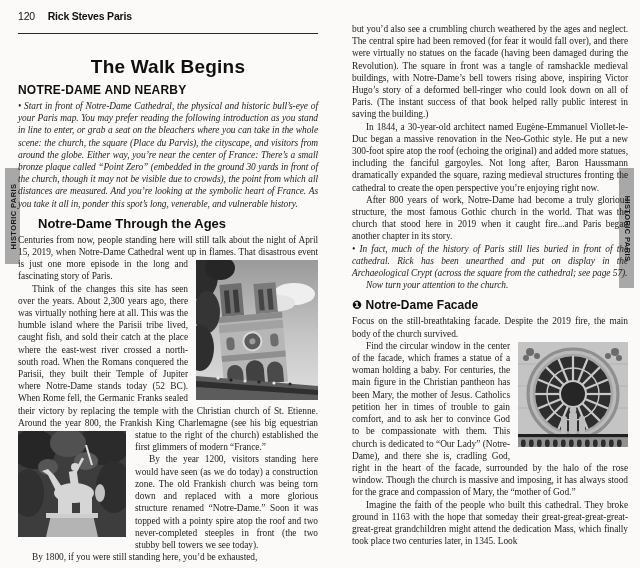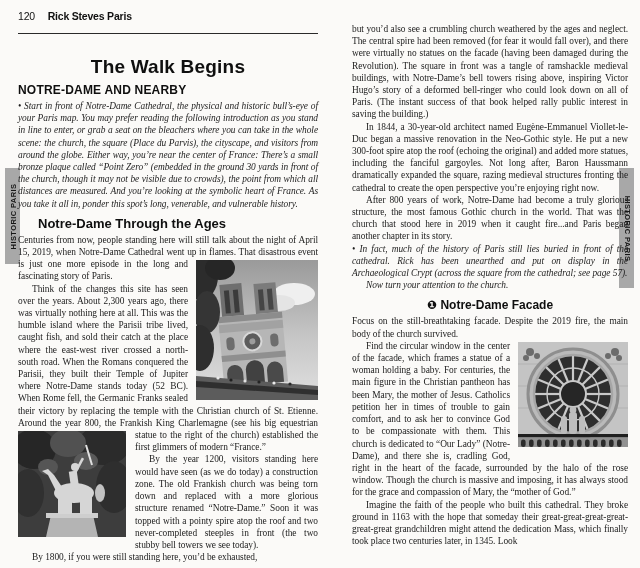--- a/index.html
+++ b/index.html
@@ -39,21 +39,20 @@
   .sub-heading{
     font-family:"Liberation Sans","DejaVu Sans",sans-serif;
     font-size:13px;font-weight:bold;color:#0f0f0f;
     margin:6px 0 3px 0;
     padding-left:20px;
   }
   .facade-heading{
     font-family:"Liberation Sans","DejaVu Sans",sans-serif;
     font-size:12px;font-weight:bold;color:#0f0f0f;
     margin:7px 0 3px 0;
-    text-align:center;
   }
 
   .body-p{
     font-size:9.4px;line-height:12.2px;letter-spacing:-0.05px;
     text-align:justify;margin:0;color:#1c1c1c;
   }
   .indent{text-indent:14px;}
   .ital{font-style:italic;}
   .bi{font-weight:normal;font-style:italic;}
 

